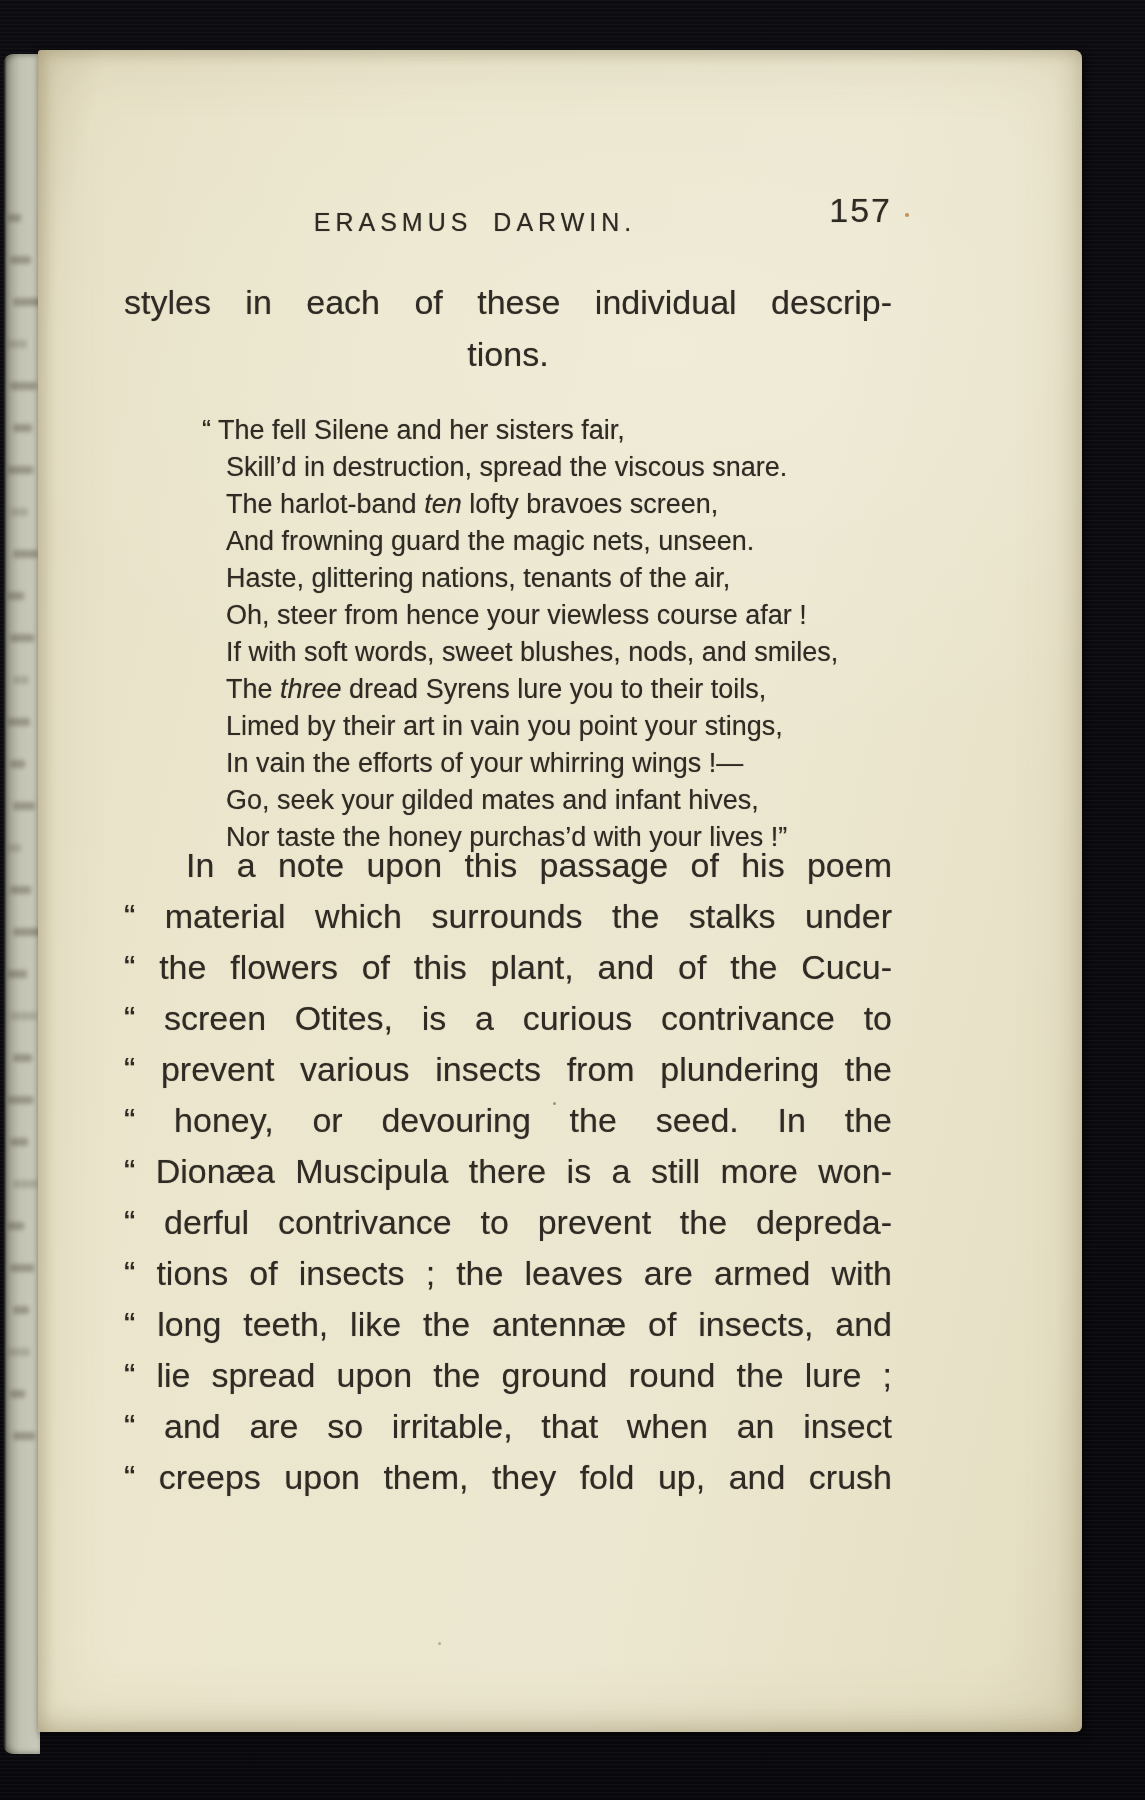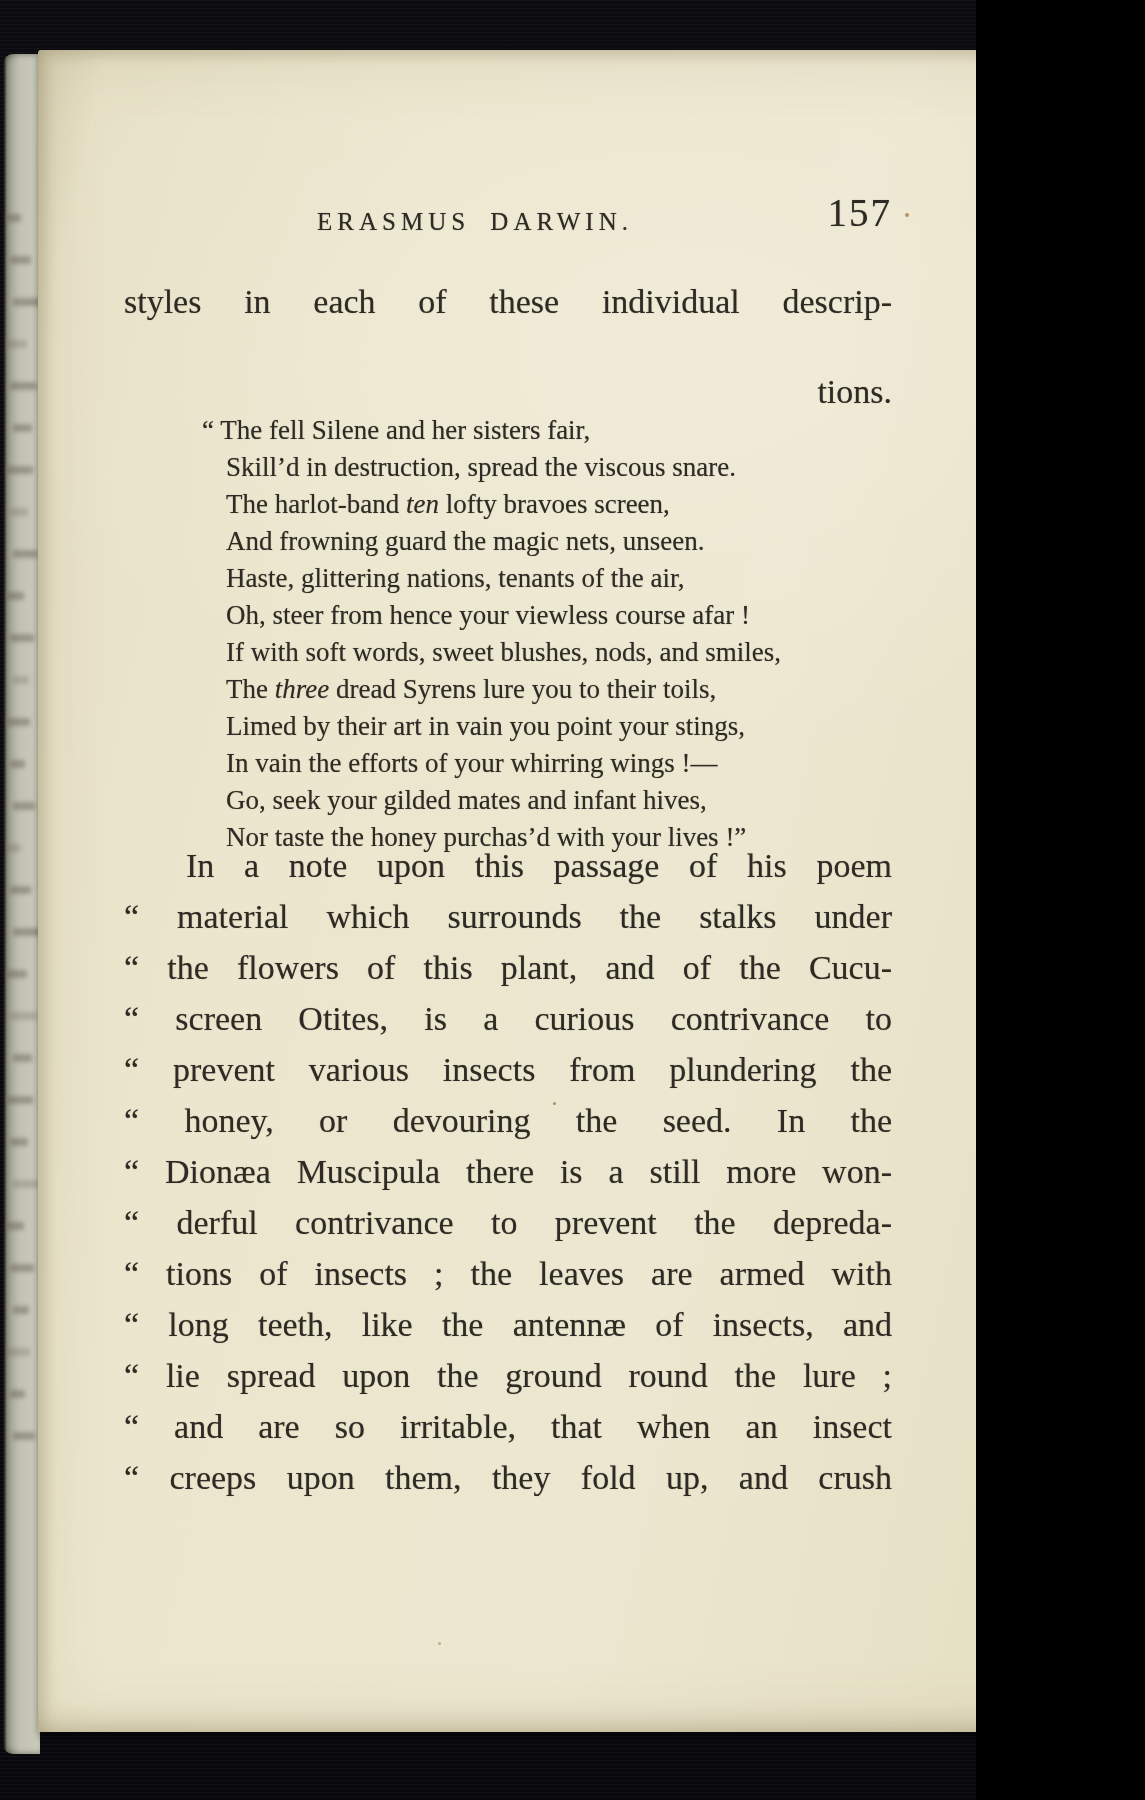--- a/index.html
+++ b/index.html
@@ -1,21 +1,21 @@
 <!DOCTYPE html>
 <html><head>
 <meta charset="utf-8">
 <style>
   html,body{margin:0;padding:0;background:#000;}
   .scene{
-    position:relative;width:976px;height:1800px;overflow:hidden;
+    position:relative;width:1145px;height:1800px;overflow:hidden;
     background:
       repeating-linear-gradient(180deg, rgba(255,255,255,0.035) 0 1px, rgba(0,0,0,0) 1px 4px),
       linear-gradient(180deg,#0b0b10 0%,#09090d 100%);
-    font-family:Liberation Serif, serif;
+    font-family:Liberation Sans, sans-serif;
   }
   
   .page-stack{
     position:absolute;left:3px;top:54px;width:37px;height:1700px;
     background:linear-gradient(90deg,#83837600 0%,#9d9d8f 10%,#c2c2b2 45%,#ccccbc 100%);
     border-radius:10px 0 0 10px;
     box-shadow:inset 3px 0 6px rgba(0,0,0,.45);
   }
   .ghost-mark{
     position:absolute;background:#575448;opacity:.42;border-radius:2px;
@@ -38,31 +38,31 @@
   .speck{position:absolute;border-radius:50%;}
 
   .rh-title{
     position:absolute;left:53px;top:158px;width:768px;text-align:center;
     font-size:25px;letter-spacing:5px;word-spacing:9px;
     text-shadow:0 0 1px rgba(47,43,36,.55);
     white-space:nowrap;
   }
   .rh-num{
     position:absolute;top:143px;left:86px;width:768px;text-align:right;
-    font-size:39px;letter-spacing:2px;line-height:1;
+    font-size:34px;letter-spacing:2px;line-height:1;
     text-shadow:0 0 1px rgba(47,43,36,.5);
   }
 
   .para1{
     position:absolute;left:86px;top:226px;width:768px;
     font-size:34px;line-height:52px;
     text-shadow:0 0 1px rgba(47,43,36,.45);
   }
   .para1 .l1{text-align:justify;text-align-last:justify;}
-  .para1 .l2{text-align:right;margin-top:38px;}
+  .para1 .l2{text-align:center;}
 
   .poem{
     position:absolute;left:164px;top:362px;width:700px;
     font-size:27px;line-height:37px;white-space:pre;
     text-shadow:0 0 1px rgba(47,43,36,.45);
   }
   .poem .poem-line{padding-left:24px;}
   .poem .poem-line.first{padding-left:0;}
   .poem .it{font-style:italic;}
 

